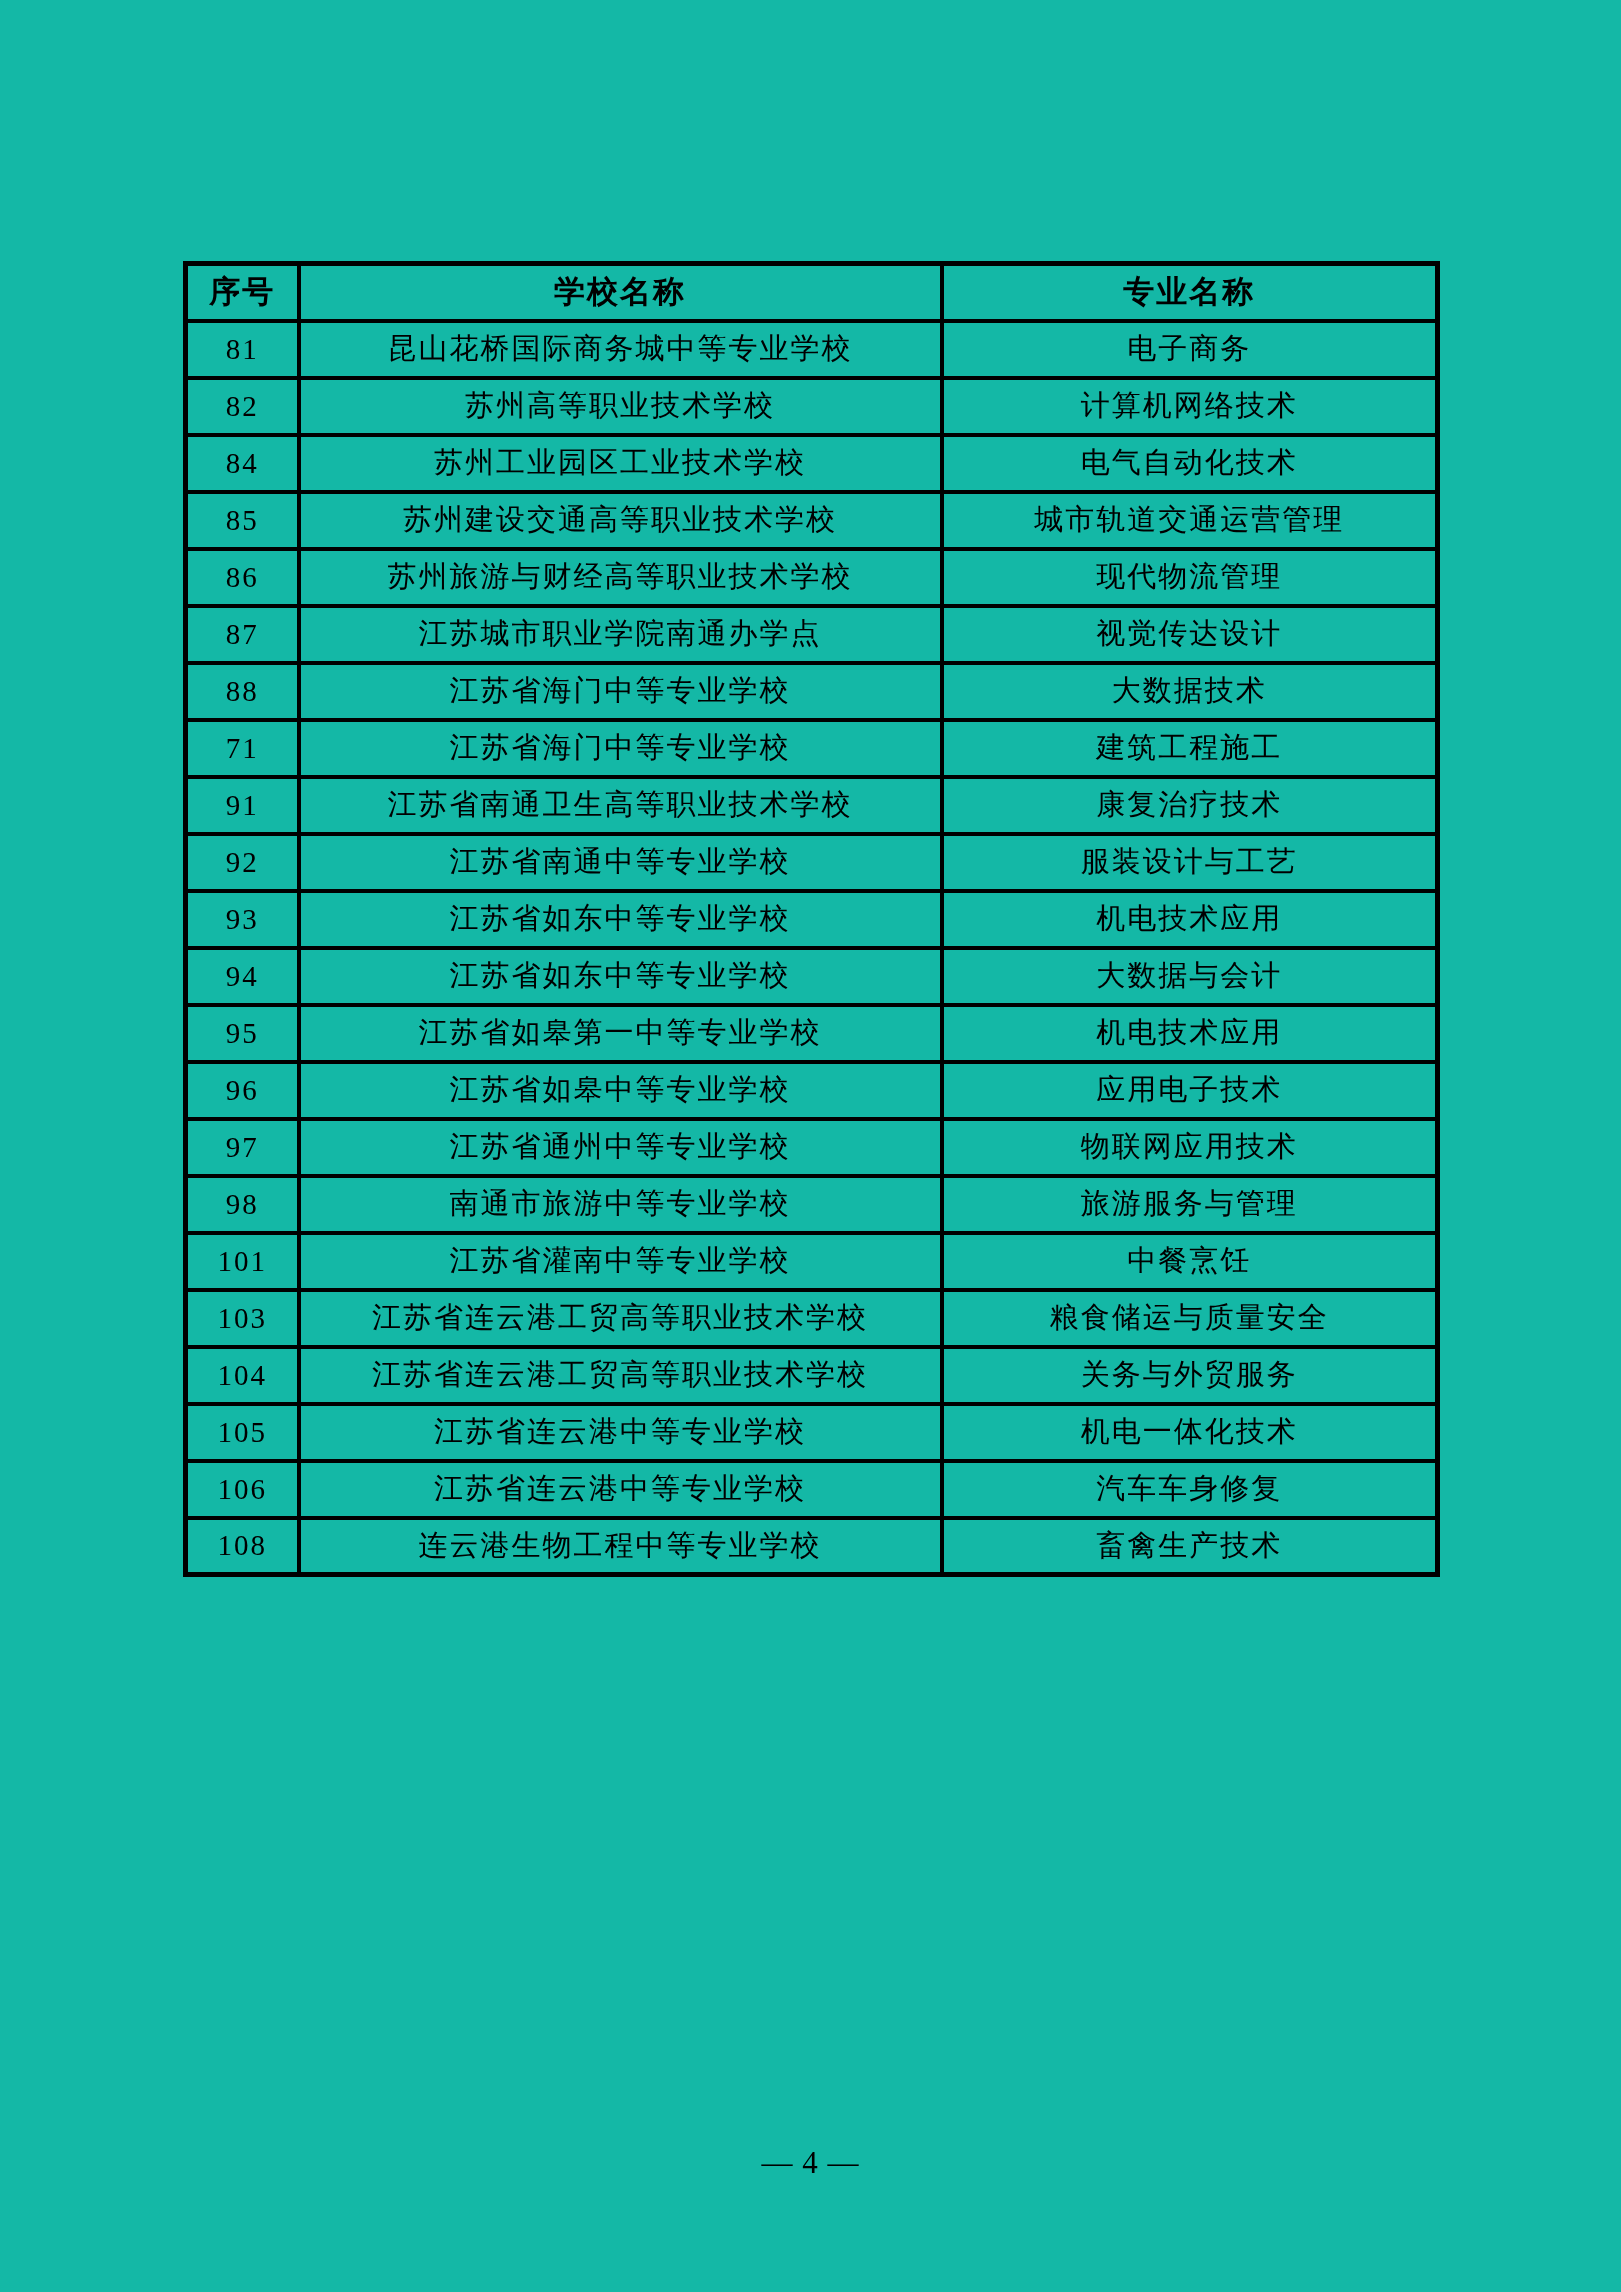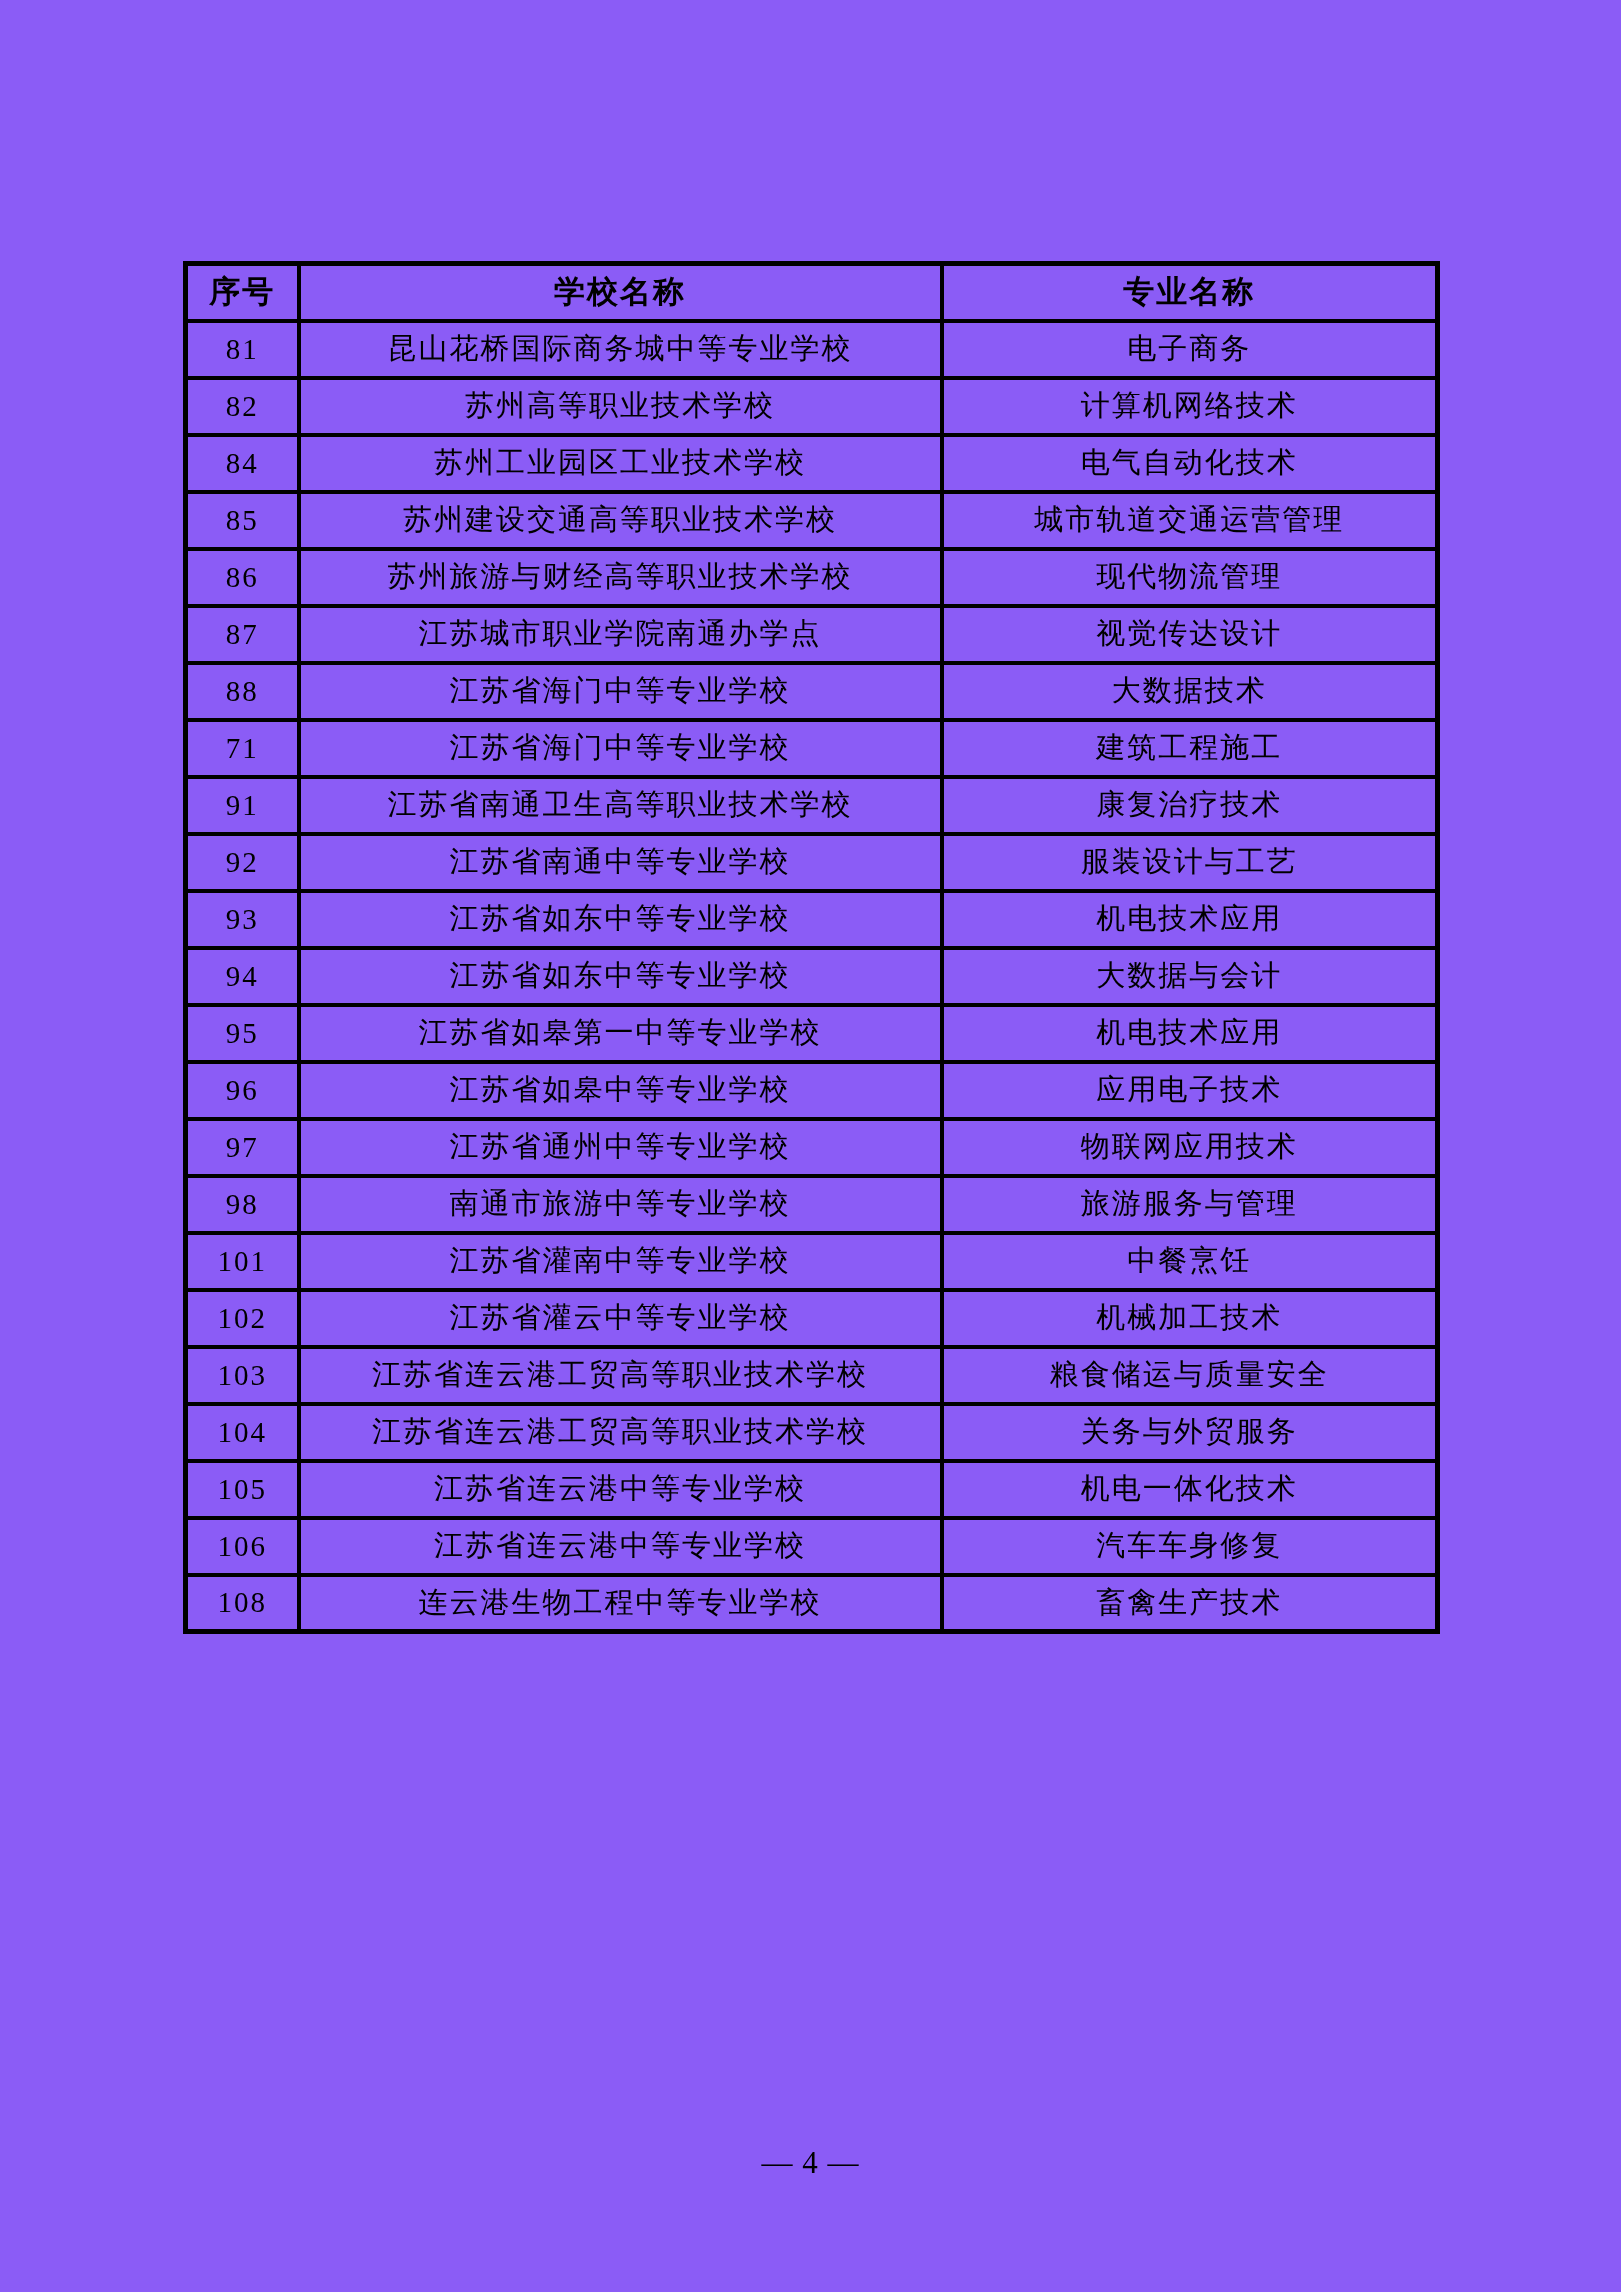--- a/index.html
+++ b/index.html
@@ -2,21 +2,21 @@
 <html lang="zh"><head>
 <meta charset="utf-8">
 <style>
   * { margin: 0; padding: 0; box-sizing: border-box; }
   html, body { background: #e9e9e9; }
   .page {
     position: relative;
     width: 1621px;
     height: 2293px;
     margin: 0 auto;
-    background: #8b5cf6;
+    background: #14b8a6;
     color: #000000;
     font-family: "Liberation Serif", "DejaVu Serif", serif;
     overflow: hidden;
   }
   table.roster {
     position: absolute;
     left: 183px;
     top: 261px;
     width: 1252px;
     border-collapse: collapse;
@@ -157,25 +157,20 @@
           <td class="seq-cell">98</td>
           <td class="school-cell">南通市旅游中等专业学校</td>
           <td class="major-cell">旅游服务与管理</td>
         </tr>
         <tr>
           <td class="seq-cell">101</td>
           <td class="school-cell">江苏省灌南中等专业学校</td>
           <td class="major-cell">中餐烹饪</td>
         </tr>
         <tr>
-          <td class="seq-cell">102</td>
-          <td class="school-cell">江苏省灌云中等专业学校</td>
-          <td class="major-cell">机械加工技术</td>
-        </tr>
-        <tr>
           <td class="seq-cell">103</td>
           <td class="school-cell">江苏省连云港工贸高等职业技术学校</td>
           <td class="major-cell">粮食储运与质量安全</td>
         </tr>
         <tr>
           <td class="seq-cell">104</td>
           <td class="school-cell">江苏省连云港工贸高等职业技术学校</td>
           <td class="major-cell">关务与外贸服务</td>
         </tr>
         <tr>

